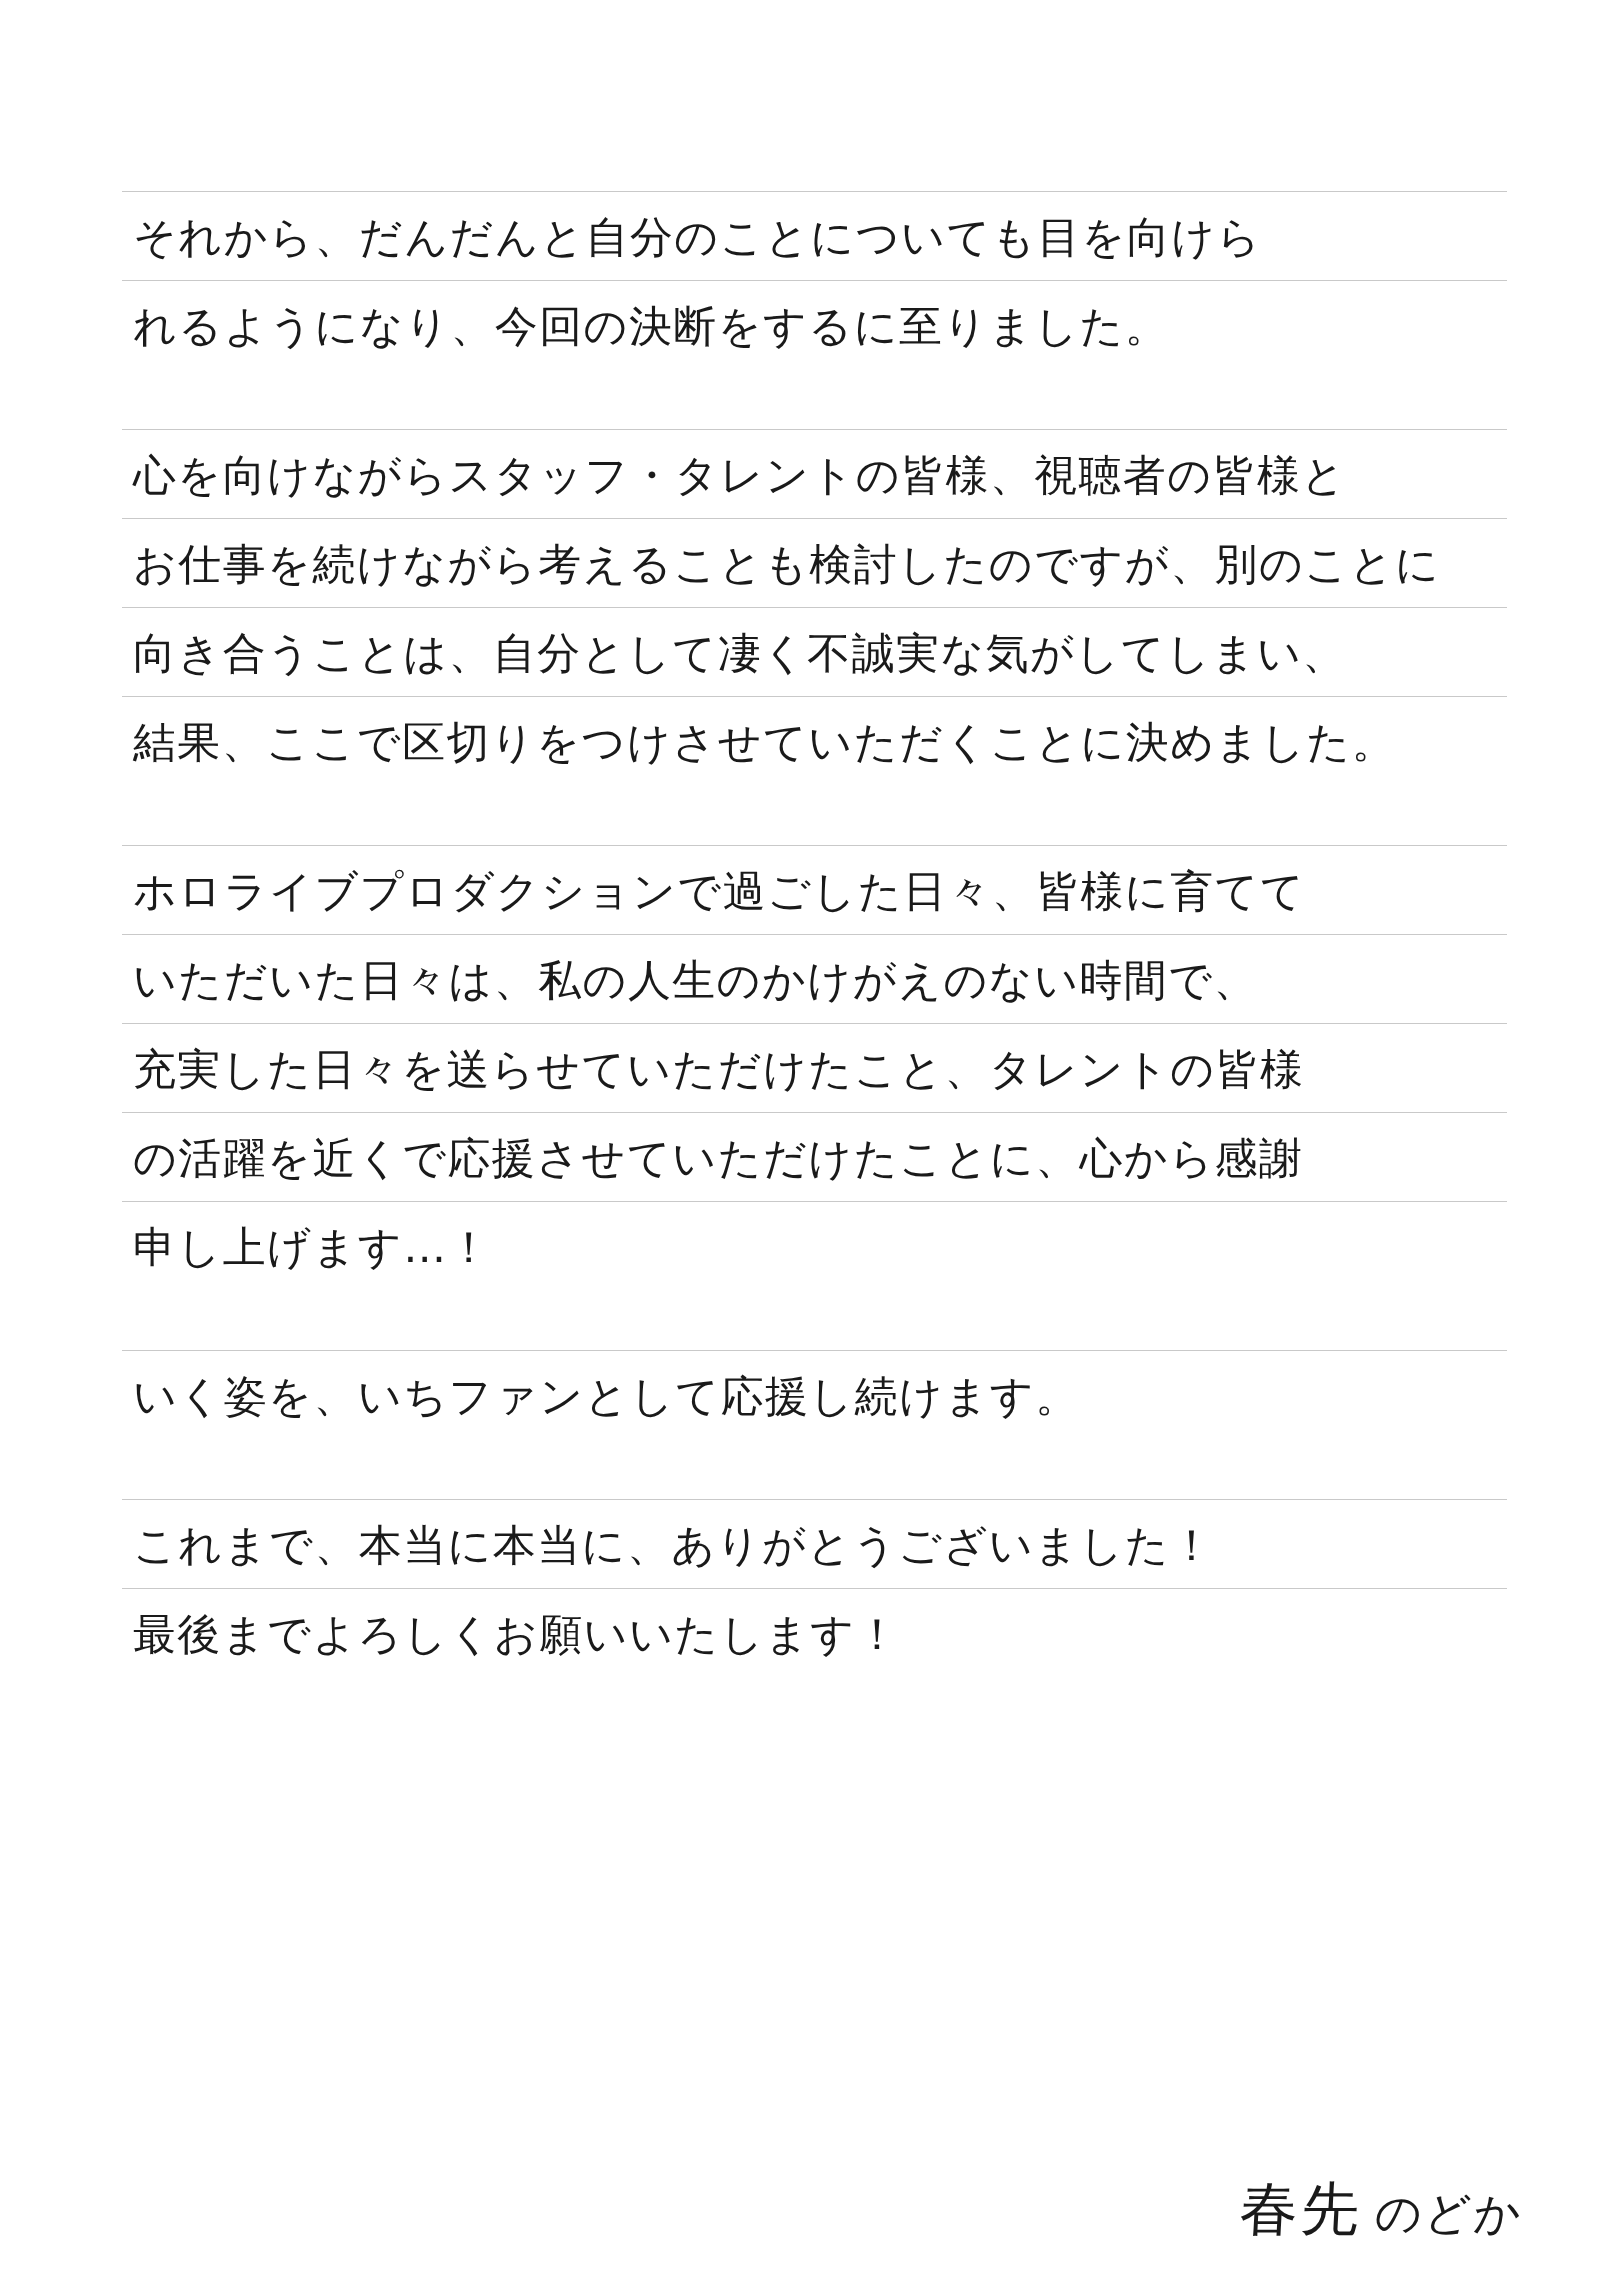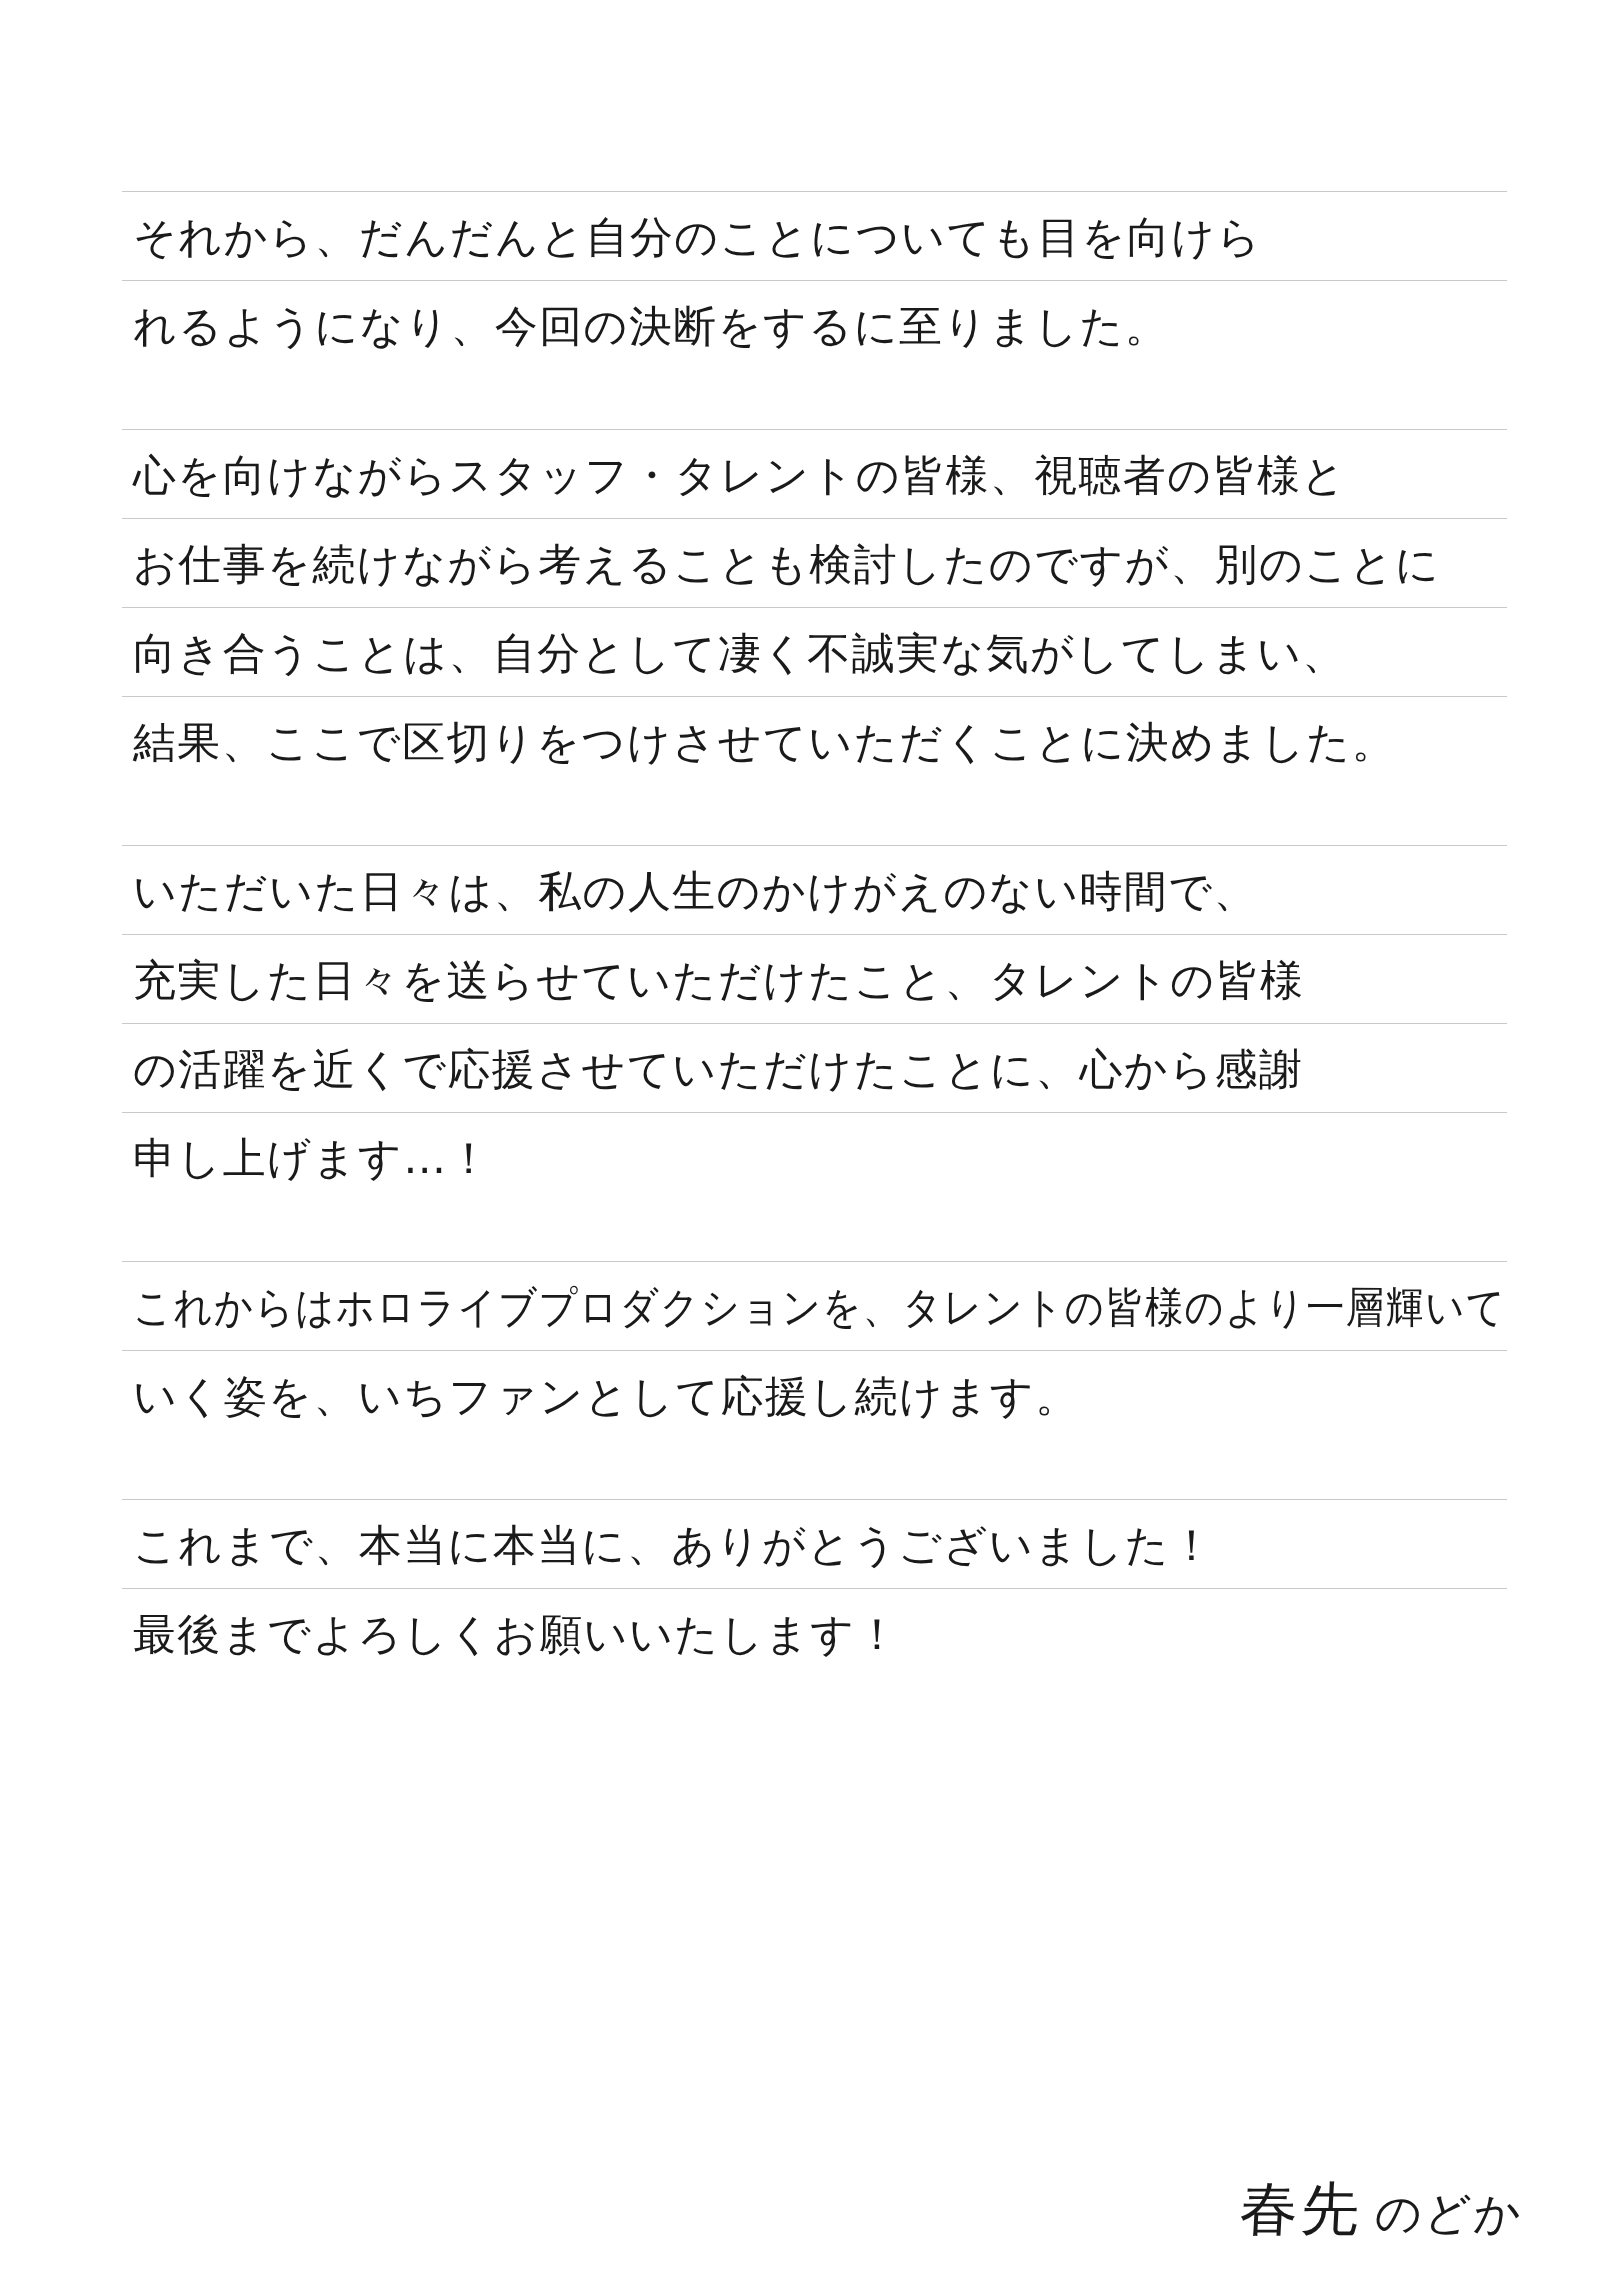--- a/index.html
+++ b/index.html
@@ -118,37 +118,37 @@
       <div class="line">
         <span class="text" style="transform-origin: left center; transform: scaleX(0.9967);">向き合うことは、自分として凄く不誠実な気がしてしまい、</span>
       </div>
       <div class="line">
         <span class="text" style="transform-origin: left center; transform: scaleX(0.9967);">結果、ここで区切りをつけさせていただくことに決めました。</span>
       </div>
     </div>
 
     <div class="para">
       <div class="line">
+        <span class="text" style="transform-origin: left center; transform: scaleX(0.9967);">ホロライブプロダクションで過ごした日々、皆様に育てて</span>
+      </div>
+      <div class="line">
         <span class="text" style="transform-origin: left center; transform: scaleX(0.9967);">いただいた日々は、私の人生のかけがえのない時間で、</span>
       </div>
       <div class="line">
         <span class="text" style="transform-origin: left center; transform: scaleX(0.9967);">充実した日々を送らせていただけたこと、タレントの皆様</span>
       </div>
       <div class="line">
         <span class="text" style="transform-origin: left center; transform: scaleX(0.9967);">の活躍を近くで応援させていただけたことに、心から感謝</span>
       </div>
       <div class="line">
         <span class="text" style="transform-origin: left center; transform: scaleX(0.9967);">申し上げます…！</span>
       </div>
     </div>
 
     <div class="para">
-      <div class="line">
-        <span class="text" style="transform-origin: left center; transform: scaleX(0.891);">これからはホロライブプロダクションを、タレントの皆様のより一層輝いて</span>
-      </div>
       <div class="line">
         <span class="text" style="transform-origin: left center; transform: scaleX(0.9967);">いく姿を、いちファンとして応援し続けます。</span>
       </div>
     </div>
 
     <div class="para">
       <div class="line">
         <span class="text" style="transform-origin: left center; transform: scaleX(0.9967);">これまで、本当に本当に、ありがとうございました！</span>
       </div>
       <div class="line">

